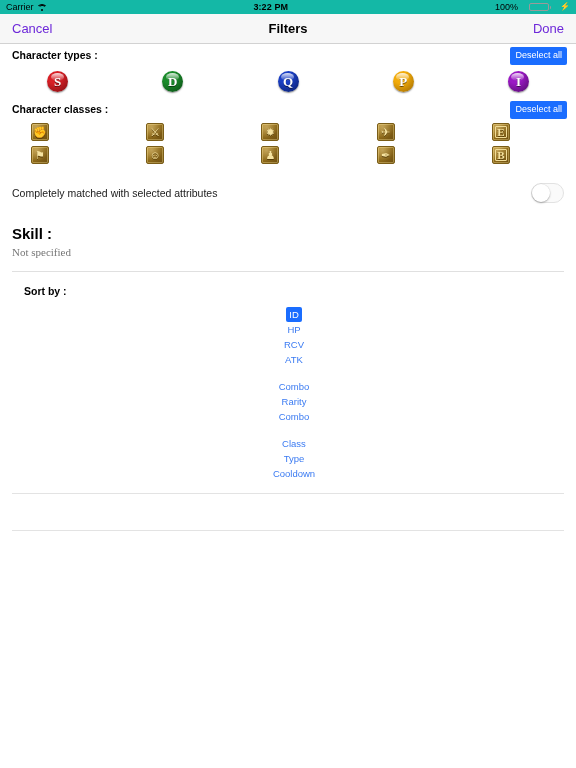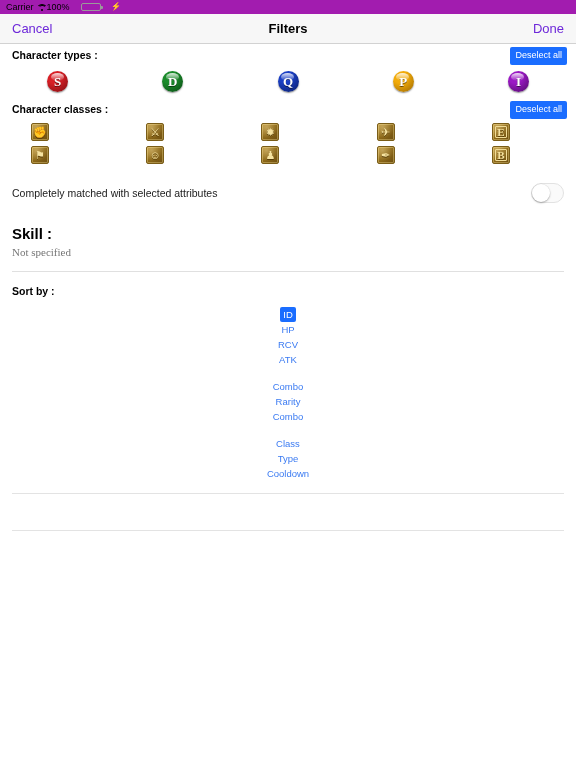--- a/index.html
+++ b/index.html
@@ -12,21 +12,21 @@
     background: #ffffff;
     font-family: "Liberation Sans", sans-serif;
     -webkit-font-smoothing: antialiased;
     overflow: hidden;
     position: relative;
   }
 
   
   .status-bar {
     height: 14px;
-    background: #a21caf;
+    background: #14b8a6;
     display: flex;
     align-items: center;
     padding: 0 6px;
     font-size: 9px;
     color: #000;
     box-sizing: border-box;
   }
   .sb-left { display: flex; align-items: center; gap: 4px; flex: 0 0 auto; }
   .sb-center { flex: 1 1 auto; text-align: center; font-weight: bold; font-size: 9px; letter-spacing: .1px;}
   .sb-right { display: flex; align-items: center; gap: 11px; flex: 0 0 auto; }
@@ -268,21 +268,21 @@
     background: transparent;
     font-family: Liberation Serif, serif;
   }
   .hr {
     height: 1px;
     background: #e0e0e0;
     margin: 11px 12px 0 12px;
   }
 
   
-  .sort-block { padding: 13px 0 0 0; }
+  .sort-block { padding: 13px 0 0 0; margin-left: 12px; }
   .sort-label {
     font-size: 10.5px;
     font-weight: bold;
     color: #000;
     padding: 0 12px;
     margin-bottom: 10px;
   }
   .sort-row {
     display: flex;
     margin-bottom: 12px;
@@ -327,20 +327,21 @@
 
 <div class="status-bar">
   <div class="sb-left">
     <span>Carrier</span>
     <span class="wifi-icon">
       <i></i>
         <i></i>
         <span class="wifi-dot"></span>
     </span>
   </div>
+  <div class="sb-center">3:22 PM</div>
   <div class="sb-right">
     <span>100%</span>
     <span class="battery"><span class="fill"></span></span>
     <span class="bolt">⚡</span>
   </div>
 </div>
 
 <div class="nav-bar">
   <button class="nav-btn">Cancel</button>
   <div class="nav-title">Filters</div>

